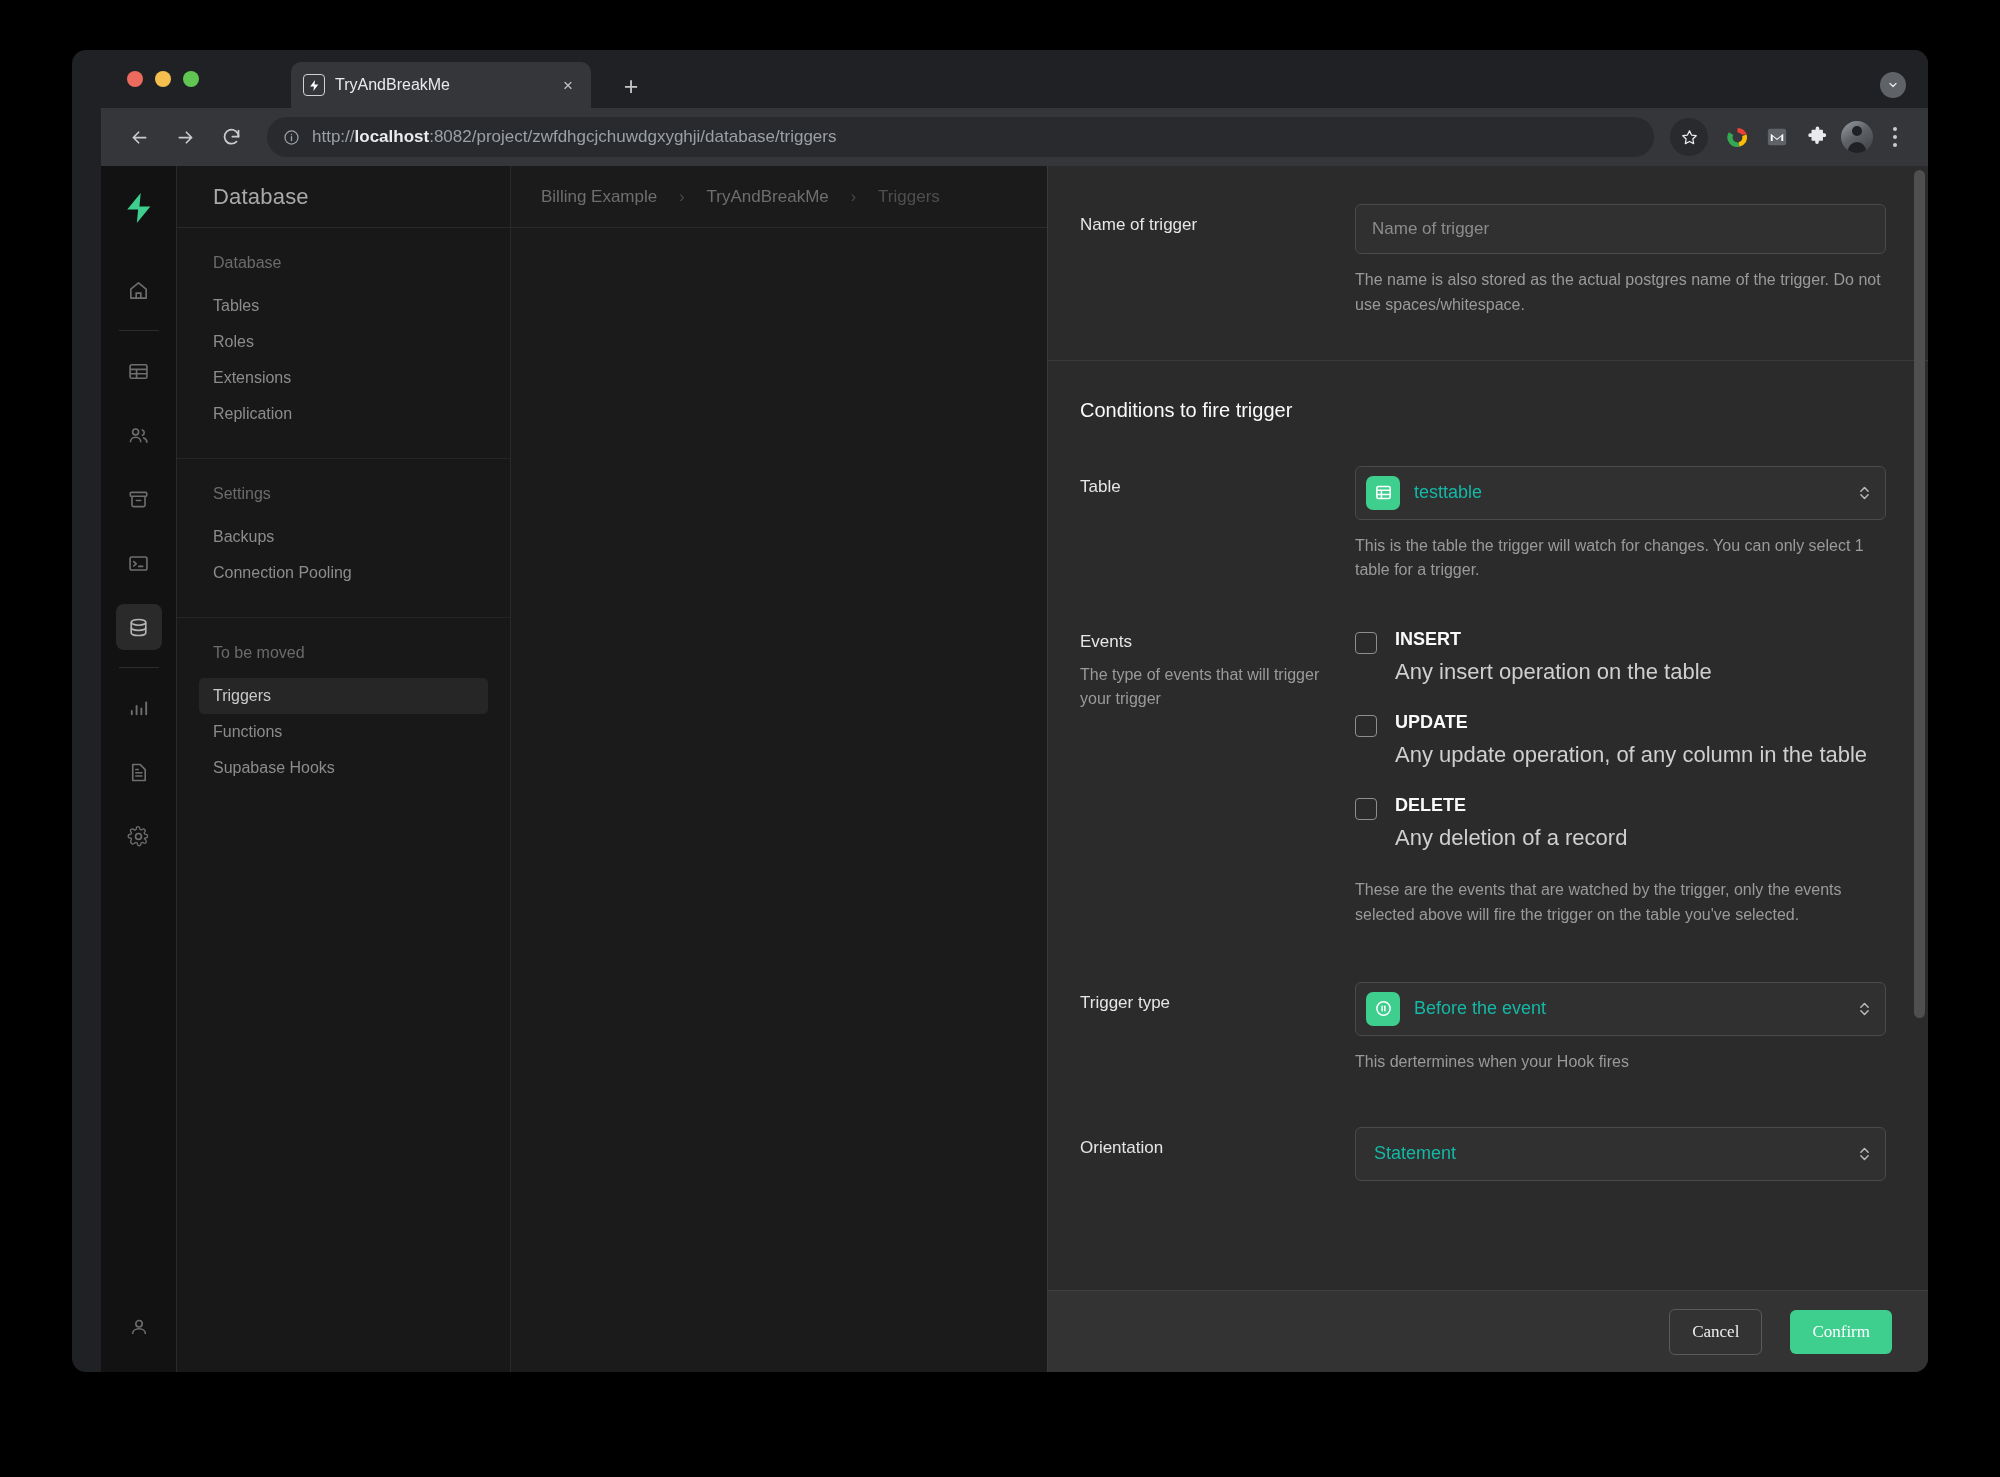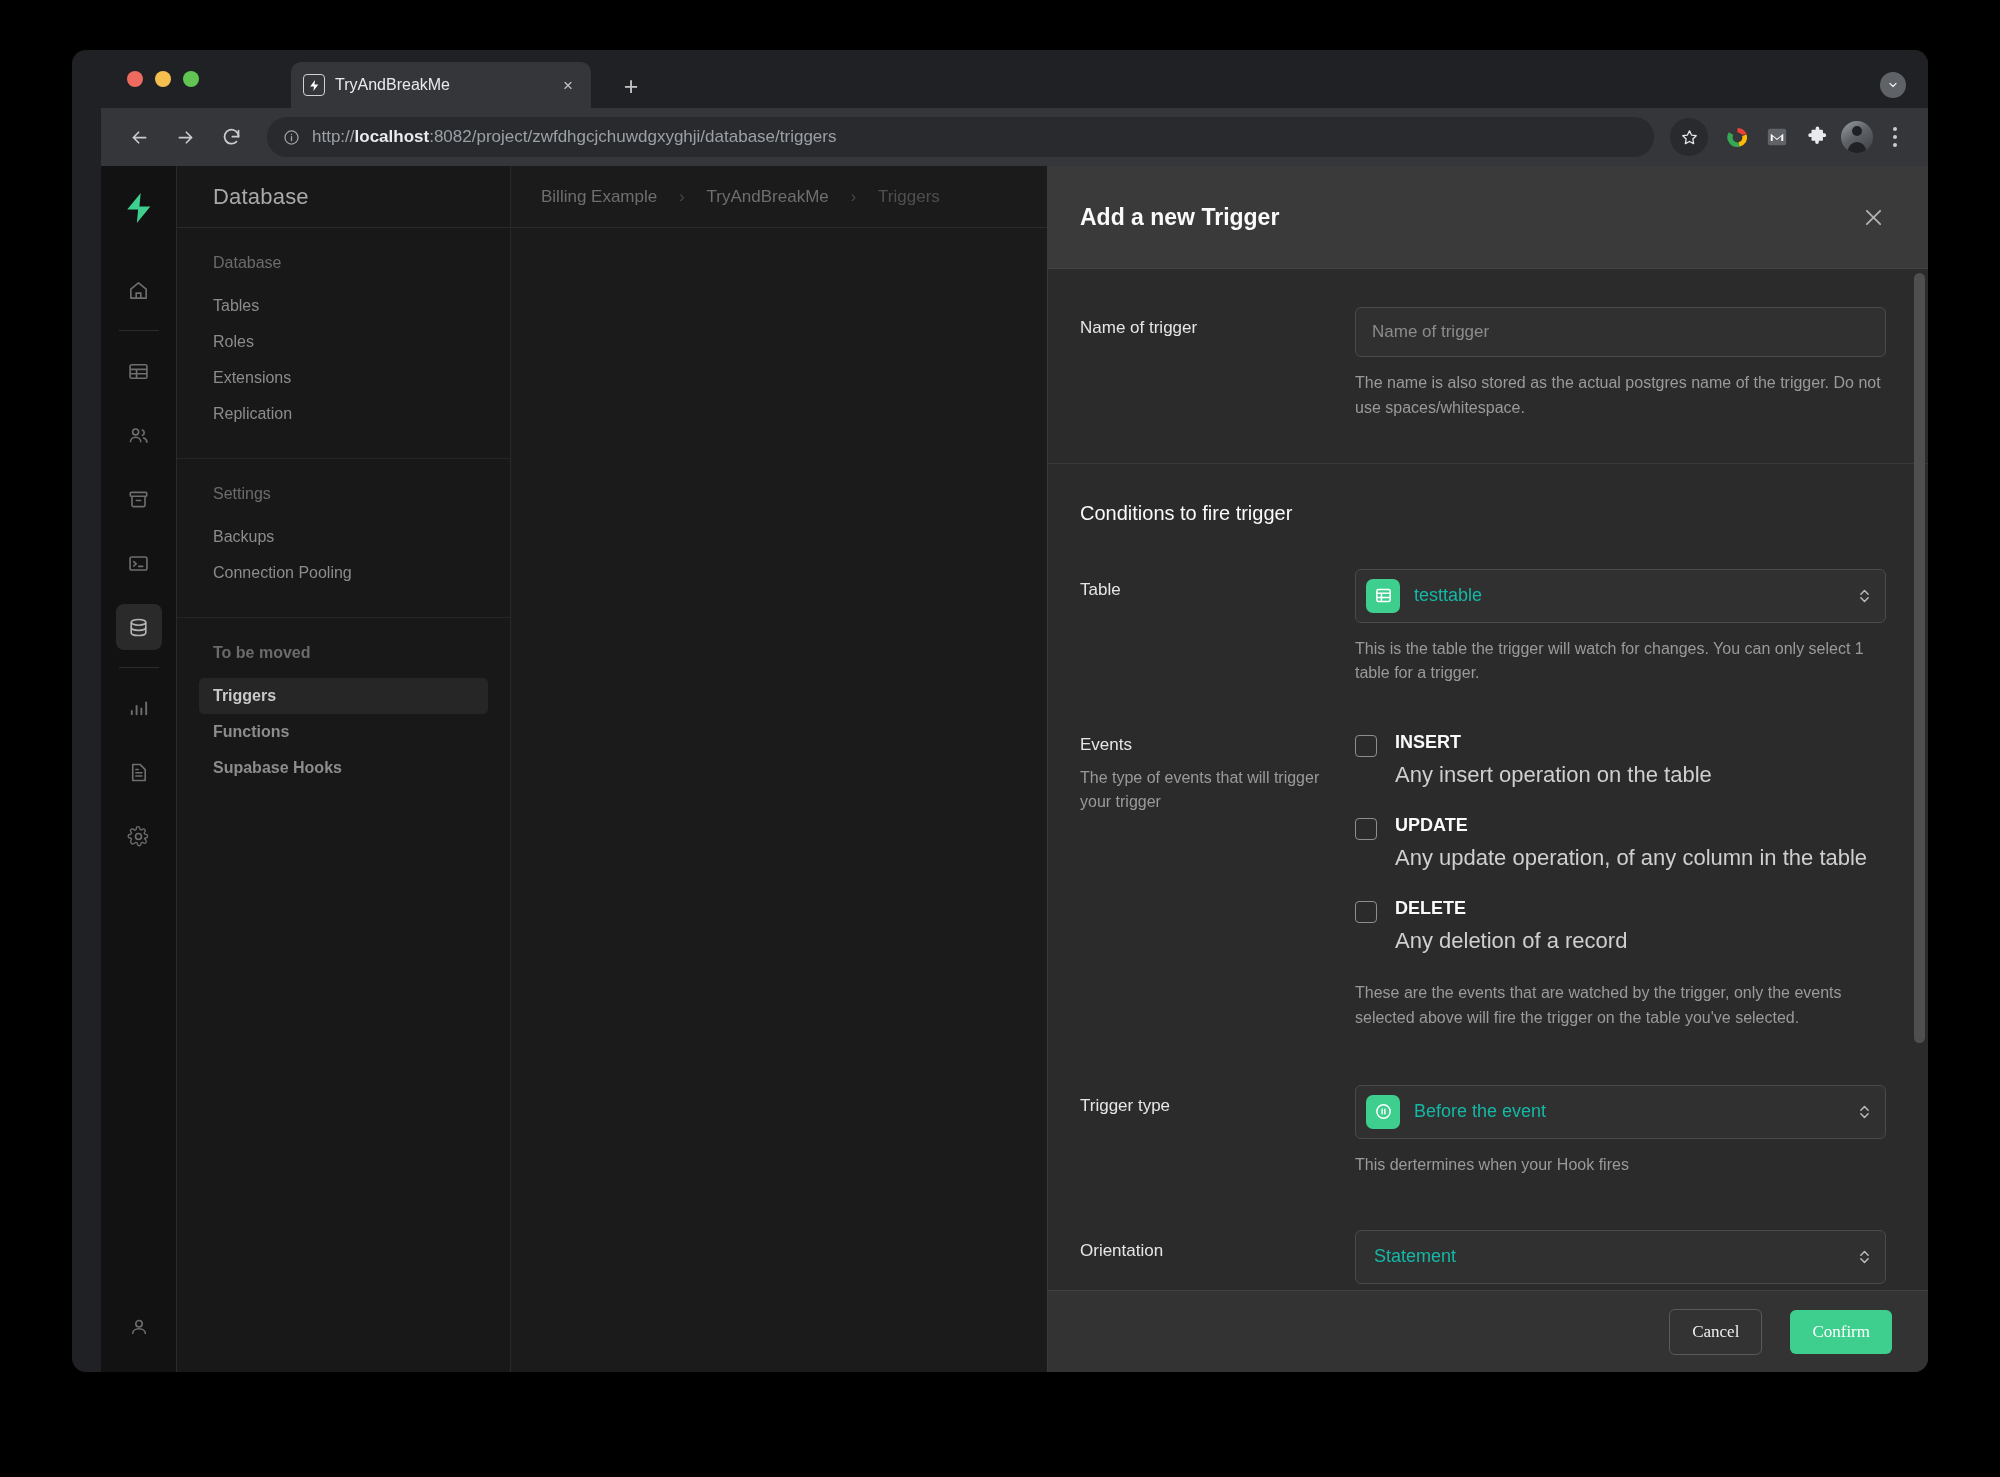--- a/index.html
+++ b/index.html
@@ -167,21 +167,21 @@
     display: flex; flex-direction: column;
   }
   #nav-header {
     height: 62px; flex: none;
     display: flex; align-items: center;
     padding-left: 36px;
     border-bottom: 1px solid #2A2A2A;
     color: #A9A9A9; font-size: 22px; letter-spacing: .2px;
   }
   .nav-group { padding: 26px 22px 26px 22px; border-bottom: 1px solid #252525; }
-  .nav-group:last-child { border-bottom: none; font-weight: bold; }
+  .nav-group:last-child { border-bottom: none; }
   .nav-group-title {
     color: #6B6B6B; font-size: 16px;
     padding: 0 14px 16px 14px;
   }
   .nav-item {
     color: #8C8C8C; font-size: 16px;
     padding: 9px 14px; border-radius: 5px;
     cursor: pointer;
   }
   .nav-item.active { background: #262626; color: #C9C9C9; }
@@ -547,28 +547,20 @@
       <div id="main-body">
         <div id="empty-card">
           <h3>Triggers</h3>
           <p>A Postgres trigger is a function invoked automatically whenever an event associated with a table occurs.</p>
           <p>An event could be any of the following: INSERT, UPDATE, or DELETE. A trigger is a special user-defined function associated with a table.</p>
           <span id="empty-create-btn">Create a new trigger</span>
         </div>
       </div>
 
       <div id="panel">
-        <div id="panel-header">
-          <span id="panel-title">Add a new Trigger</span>
-          <span id="panel-close">
-            <svg width="25" height="25" viewBox="0 0 24 24">
-                <path d="M5.6 5.6l12.8 12.8M18.4 5.6L5.6 18.4" stroke="currentColor" stroke-width="1.8" stroke-linecap="round"></path>
-              </svg>
-          </span>
-        </div>
 
         <div id="panel-scroll">
           <div id="panel-inner">
 
             <div class="section">
               <div class="field-row">
                 <div class="field-label-col">
                   <div class="field-label">Name of trigger</div>
                 </div>
                 <div class="field-ctrl-col">

